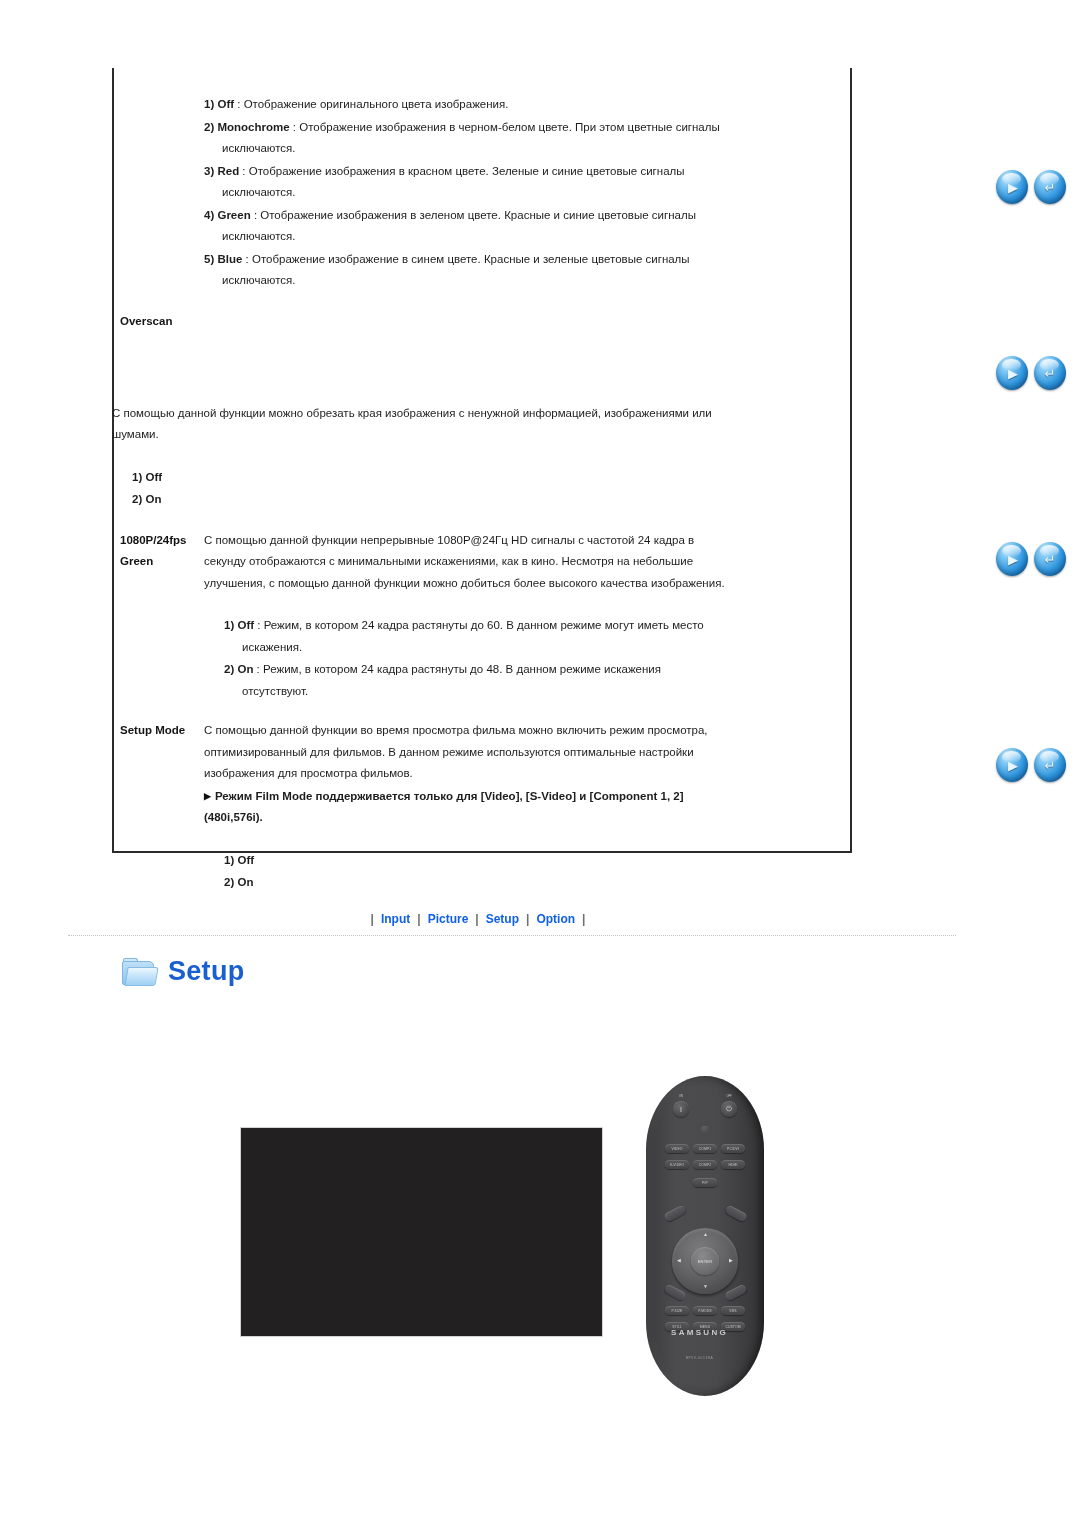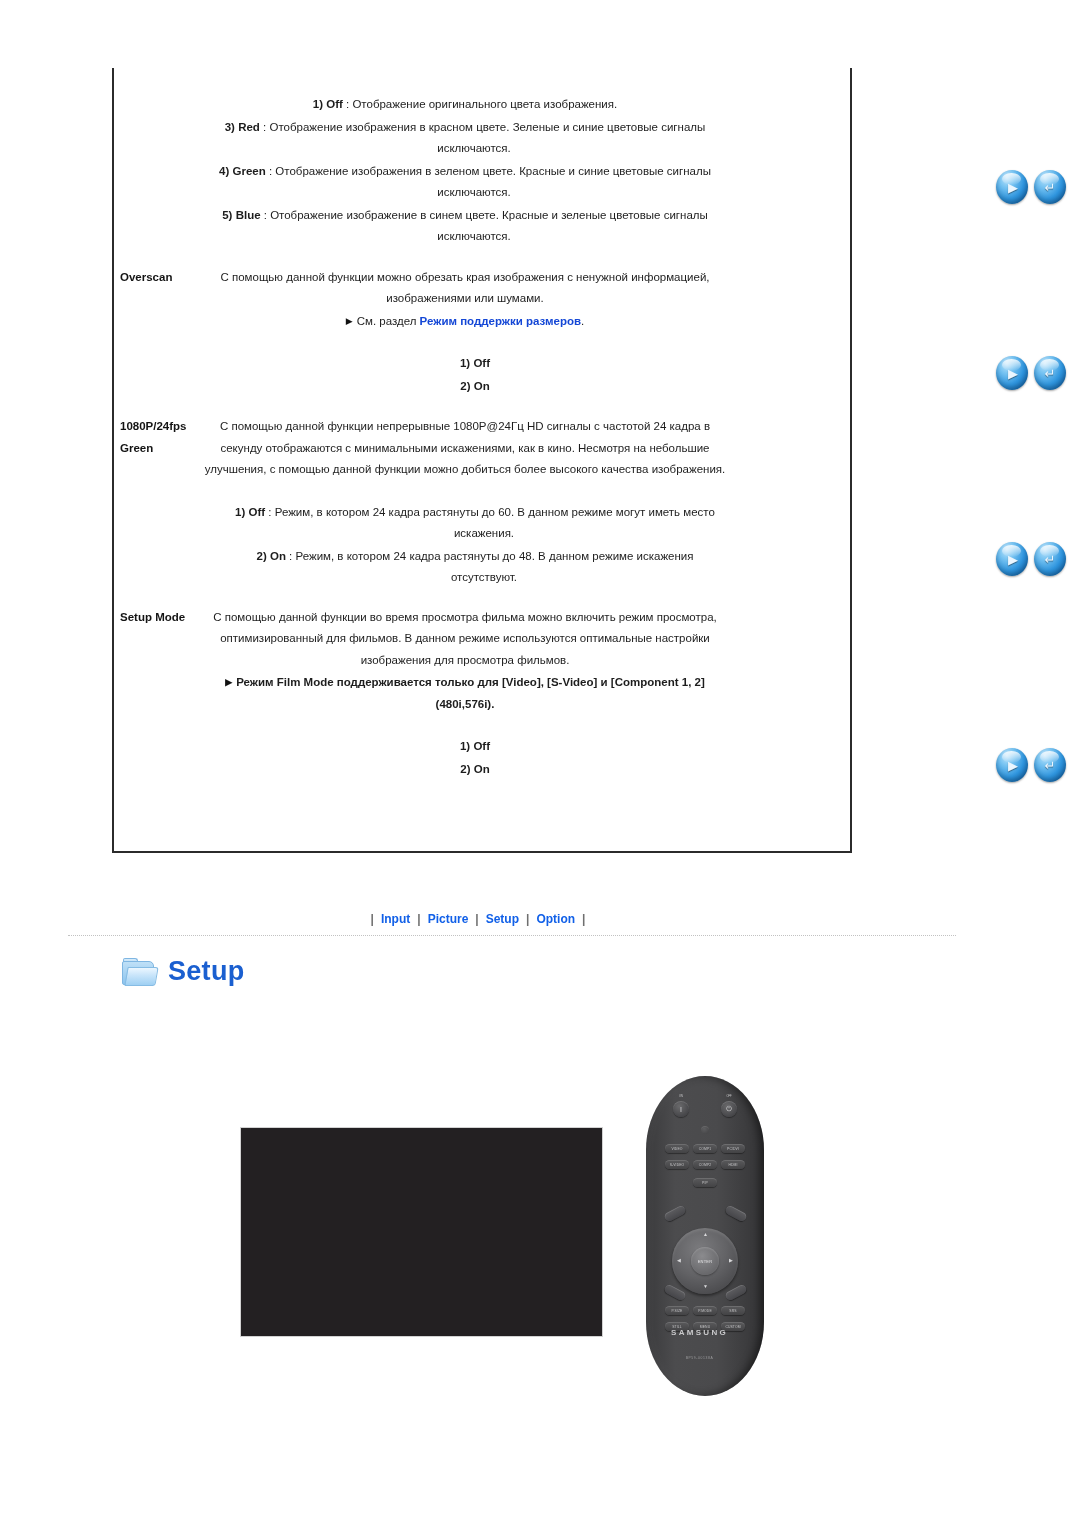--- a/index.html
+++ b/index.html
@@ -45,21 +45,20 @@
     box-sizing:border-box;
   }
   .label-cell div{white-space:nowrap;}
   .body-cell{
     flex:1 1 auto;
     font-size:11.5px;
     line-height:21.5px;
     color:#1d1d1d;
     padding-right:130px;
     box-sizing:border-box;
-    text-align:center;
   }
 
   .numlist{margin:0;padding:0;list-style:none;}
   .numlist li{
     font-size:11.5px;
     line-height:21.5px;
     text-indent:-18px;
     padding-left:18px;
     margin-bottom:1px;
   }
@@ -267,44 +266,45 @@
 
   <div class="row" style="padding-top:26px;">
     <div class="label-cell"></div>
     <div class="body-cell">
       <ul class="numlist">
         <li>
           <span class="n">1)</span>
           <span class="term">Off</span><span> : </span><span>Отображение оригинального цвета изображения.</span>
         </li>
         <li>
+          <span class="n">2)</span>
+          <span class="term">Monochrome</span><span> : </span><span>Отображение изображения в черном-белом цвете. При этом цветные сигналы исключаются.</span>
+        </li>
+        <li>
           <span class="n">3)</span>
           <span class="term">Red</span><span> : </span><span>Отображение изображения в красном цвете. Зеленые и синие цветовые сигналы исключаются.</span>
         </li>
         <li>
           <span class="n">4)</span>
           <span class="term">Green</span><span> : </span><span>Отображение изображения в зеленом цвете. Красные и синие цветовые сигналы исключаются.</span>
         </li>
         <li>
           <span class="n">5)</span>
           <span class="term">Blue</span><span> : </span><span>Отображение изображение в синем цвете. Красные и зеленые цветовые сигналы исключаются.</span>
         </li>
       </ul>
     </div>
   </div>
 
-  <div class="row" style="padding-top:18px;">
+  <div class="row" style="padding-top:18px;flex-direction:column;">
     <div class="label-cell">
       <div>Overscan</div>
     </div>
     <div class="body-cell">
       <div class="plainpara">С помощью данной функции можно обрезать края изображения с ненужной информацией, изображениями или шумами.</div>
-      <div class="note">
-        <span class="tri">▶</span><span>См. раздел </span><span class="bluelink">Режим поддержки размеров</span><span>.</span>
-      </div>
       <ul class="numlist indent" style="margin-top:21px;">
         <li>
           <span class="n">1)</span>
           <span class="term">Off</span>
         </li>
         <li>
           <span class="n">2)</span>
           <span class="term">On</span>
         </li>
       </ul>

